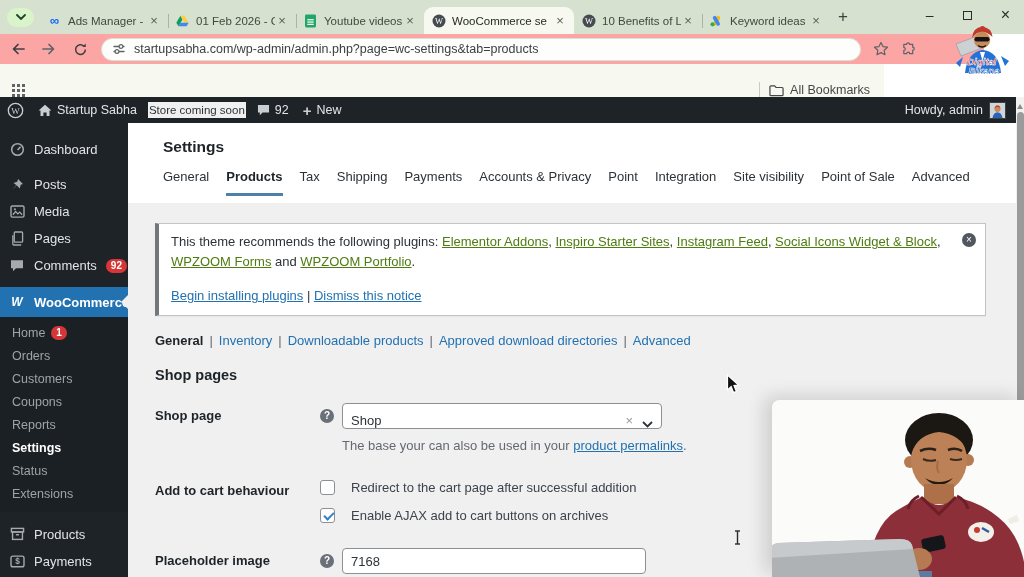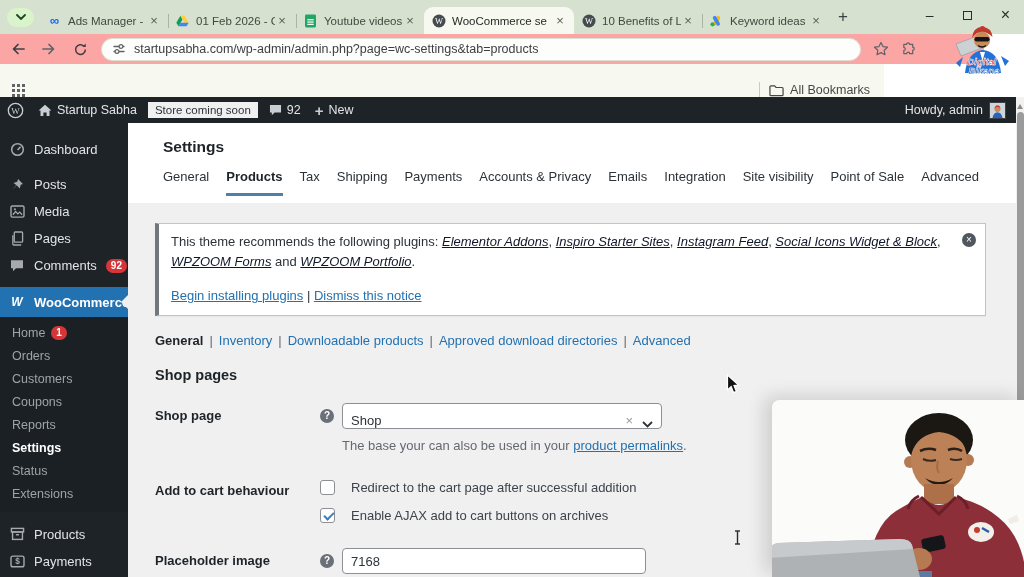--- a/index.html
+++ b/index.html
@@ -30,21 +30,21 @@
 
 .bookmarksbar{position:absolute;left:0;top:64px;width:884px;height:33px;background:#f7f9f1;display:flex;align-items:flex-end}
 .apps-grid{margin-left:12px;cursor:pointer}
 .bm-spacer{flex:1}
 .bm-vr{width:1px;height:15px;background:#c7cec1;margin-right:9px}
 .all-bookmarks{display:flex;align-items:center;gap:6px;margin-right:14px;color:#474747;font-size:12.5px;cursor:pointer}
 
 
 .adminbar{position:absolute;left:0;top:97px;width:1016px;height:26px;background:#1d2327;display:flex;align-items:center;color:#e2e4e7;font-size:12.5px}
 .ab-item{display:flex;align-items:center;gap:5px;padding:0 7px;height:100%;cursor:pointer}
-.store-badge{background:#f0f0f1;color:#2c3338;font-size:11.5px;padding:2px 7px;margin:0 4px;cursor:pointer}
+.store-badge{background:#f0f0f1;color:#2c3338;font-size:11.5px;padding:2px 1px;margin:0 4px;cursor:pointer}
 .ab-plus{font-size:15px;font-weight:bold;color:#c9ced3;line-height:1}
 .ab-spacer{flex:1}
 .howdy{display:flex;align-items:center;gap:6px;padding-right:10px;cursor:pointer}
 .admin-avatar{width:17px;height:17px;overflow:hidden;border:1px solid #3a4046}
 
 
 .sidebar{position:absolute;left:0;top:123px;width:128px;height:454px;background:#1d2327;color:#dcdee0;padding-top:12px;overflow:hidden}
 .mi{height:27px;display:flex;align-items:center;gap:9px;padding:0 0 0 9px;font-size:13px;cursor:pointer;position:relative;color:#e2e4e7}
 .mi .ic{width:16px;flex:0 0 16px;display:flex;justify-content:center}
 .mi.first{height:28px}
@@ -59,21 +59,21 @@
 
 
 .content{position:absolute;left:128px;top:123px;width:888px;height:454px;background:#f0f0f1;overflow:hidden}
 .chead{background:#fff;height:80px;padding:15px 0 0 35px}
 .page-title{font-size:15.5px;font-weight:bold;color:#1d2327}
 .stabs{display:flex;gap:17px;margin-top:13px;font-size:13px}
 .stab{color:#2c3338;padding-bottom:9px;cursor:pointer;white-space:nowrap}
 .stab.active{font-weight:bold;color:#1d2327;border-bottom:3px solid #4f80a8}
 .cbody{padding:0 30px 0 27px}
 .notice{position:relative;background:#fff;border:1px solid #c3c4c7;border-left:4px solid #72777c;box-shadow:0 1px 1px rgba(0,0,0,.04);margin-top:20px;padding:8px 40px 9px 12px;color:#2c3338;line-height:1.55}
-.notice a{color:#0f172a;font-style:italic;text-decoration:underline;cursor:pointer}
+.notice a{color:#4d7c0f;text-decoration:underline;cursor:pointer}
 .notice .acts{margin-top:14px}
 .notice .acts a{font-style:normal;color:#2271b1}
 .notice-close{position:absolute;right:9px;top:9px;width:14px;height:14px;border-radius:50%;background:#50575e;color:#fff;font-size:10px;line-height:14px;text-align:center;cursor:pointer}
 .subnav{margin-top:17px;font-size:13px;color:#646970}
 .subnav .cur{font-weight:bold;color:#1d2327}
 .subnav a{color:#2271b1;text-decoration:none;cursor:pointer}
 .subnav .sp{margin:0 6px;color:#646970}
 .sect-h{margin-top:19px;font-size:14.5px;font-weight:bold;color:#1d2327}
 .form{margin-top:20px}
 .frow{display:grid;grid-template-columns:165px 1fr;margin-bottom:25px;align-items:start}
@@ -396,21 +396,21 @@
 <div class="content">
   <div class="chead">
     <div class="page-title">Settings</div>
     <div class="stabs">
       <span class="stab">General</span>
       <span class="stab active">Products</span>
       <span class="stab">Tax</span>
       <span class="stab">Shipping</span>
       <span class="stab">Payments</span>
       <span class="stab">Accounts &amp; Privacy</span>
-      <span class="stab">Emails</span>
+      <span class="stab">Point</span>
       <span class="stab">Integration</span>
       <span class="stab">Site visibility</span>
       <span class="stab">Point of Sale</span>
       <span class="stab">Advanced</span>
     </div>
   </div>
   <div class="cbody">
     <div class="notice">
       <span class="notice-close">×</span>
       <div>

